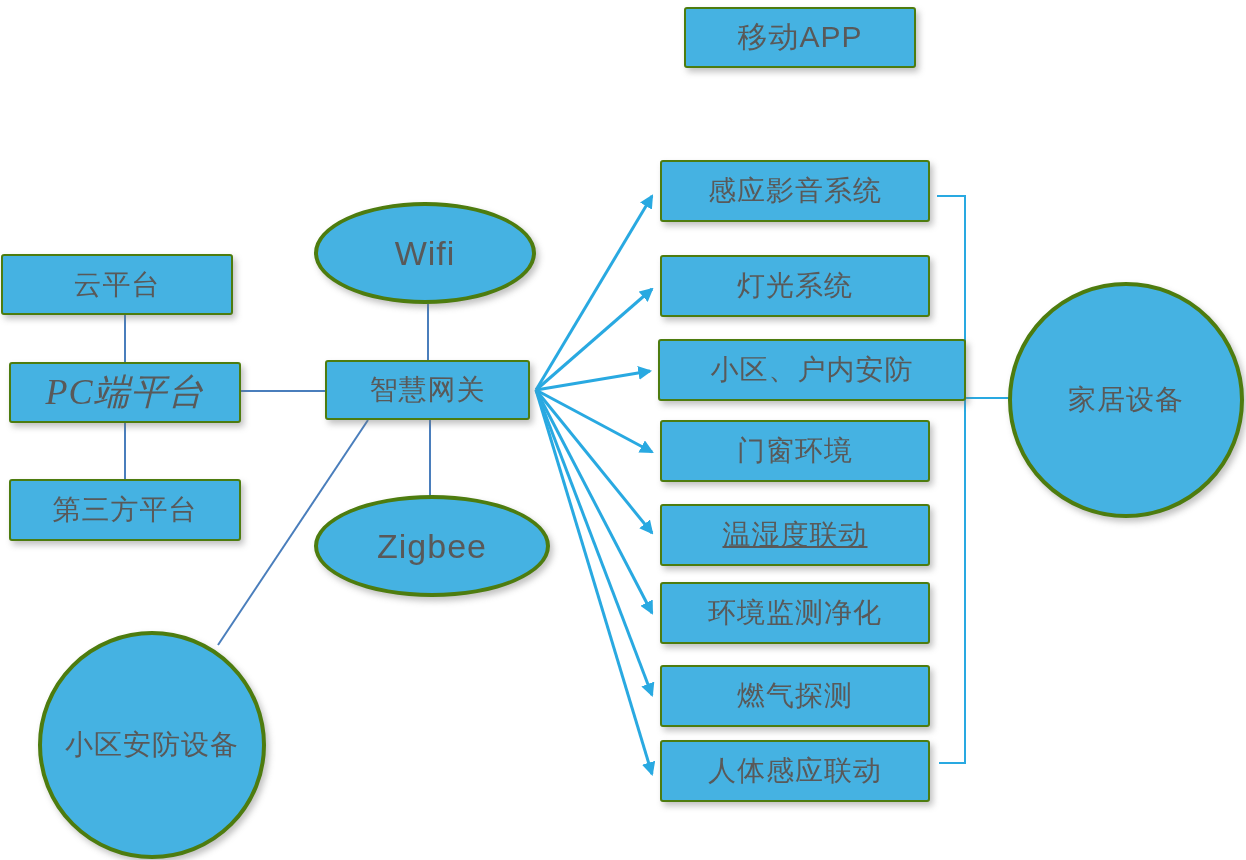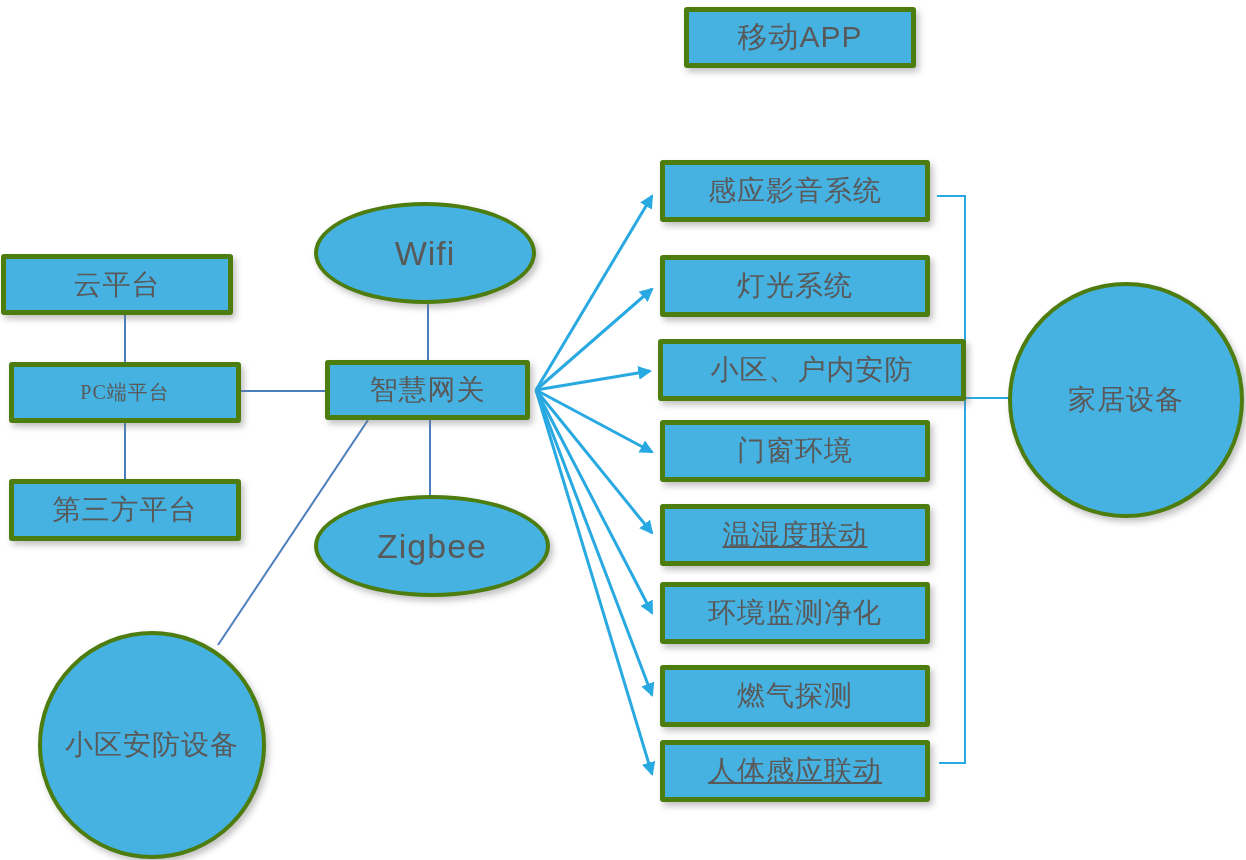--- a/index.html
+++ b/index.html
@@ -8,51 +8,51 @@
     width:1246px;height:860px;
     background:#ffffff;
     overflow:hidden;
     font-family:"Liberation Sans","DejaVu Sans",sans-serif;
     color:#595959;
   }
   svg.wires{position:absolute;left:0;top:0;width:1246px;height:860px;z-index:1;}
   .node{
     position:absolute;z-index:2;
     background:#45B2E2;
-    border:5px solid #4d7c0f;
+    border:2px solid #4d7c0f;
     box-shadow:3px 4px 6px rgba(120,120,120,.45);
     display:flex;align-items:center;justify-content:center;
     text-align:center;
     box-sizing:border-box;
     color:#595959;
     letter-spacing:1px;
   }
   .rect{border-radius:3px;font-size:28px;}
   .ellipse{border-radius:50%;border-width:4px;font-size:34px;}
   .circle{border-radius:50%;border-width:4px;font-size:28px;line-height:1.3;flex-direction:row;}
   .kai{font-family:"Liberation Serif","DejaVu Serif",serif;}
   
   #n-mobile{left:684px;top:7px;width:232px;height:61px;font-size:30px;}
   #n-cloud{left:1px;top:254px;width:232px;height:61px;}
-  #n-pc{left:9px;top:362px;width:232px;height:61px;font-size:20px;}
+  #n-pc{left:9px;top:362px;width:232px;height:61px;font-size:36px;font-style:italic;}
   #n-third{left:9px;top:479px;width:232px;height:62px;text-align:center;}
   #n-wifi{left:314px;top:202px;width:222px;height:102px;}
   #n-gateway{left:325px;top:360px;width:205px;height:60px;}
   #n-zigbee{left:314px;top:495px;width:236px;height:102px;}
   #n-community{left:38px;top:631px;width:228px;height:228px;}
   #n-home{left:1008px;top:282px;width:236px;height:236px;}
   .sub{left:660px;width:270px;height:62px;}
   #s0{top:160px;}
   #s1{top:255px;}
   #s2{top:339px;left:658px;width:308px;}
   #s3{top:420px;}
   #s4{top:504px;text-decoration:underline;}
   #s5{top:582px;}
   #s6{top:665px;}
-  #s7{top:740px;text-decoration:underline;}
+  #s7{top:740px;}
 </style>
 </head>
 <body>
 
 <div class="canvas">
 
   <svg class="wires" viewBox="0 0 1246 860" xmlns="http://www.w3.org/2000/svg">
     <defs>
       <marker id="arrowhead" viewBox="0 0 10 10" refX="8.5" refY="5" markerWidth="4.6" markerHeight="4.6" orient="auto-start-reverse">
         <path d="M0,0 L10,5 L0,10 z" fill="#29A9E1"></path>

